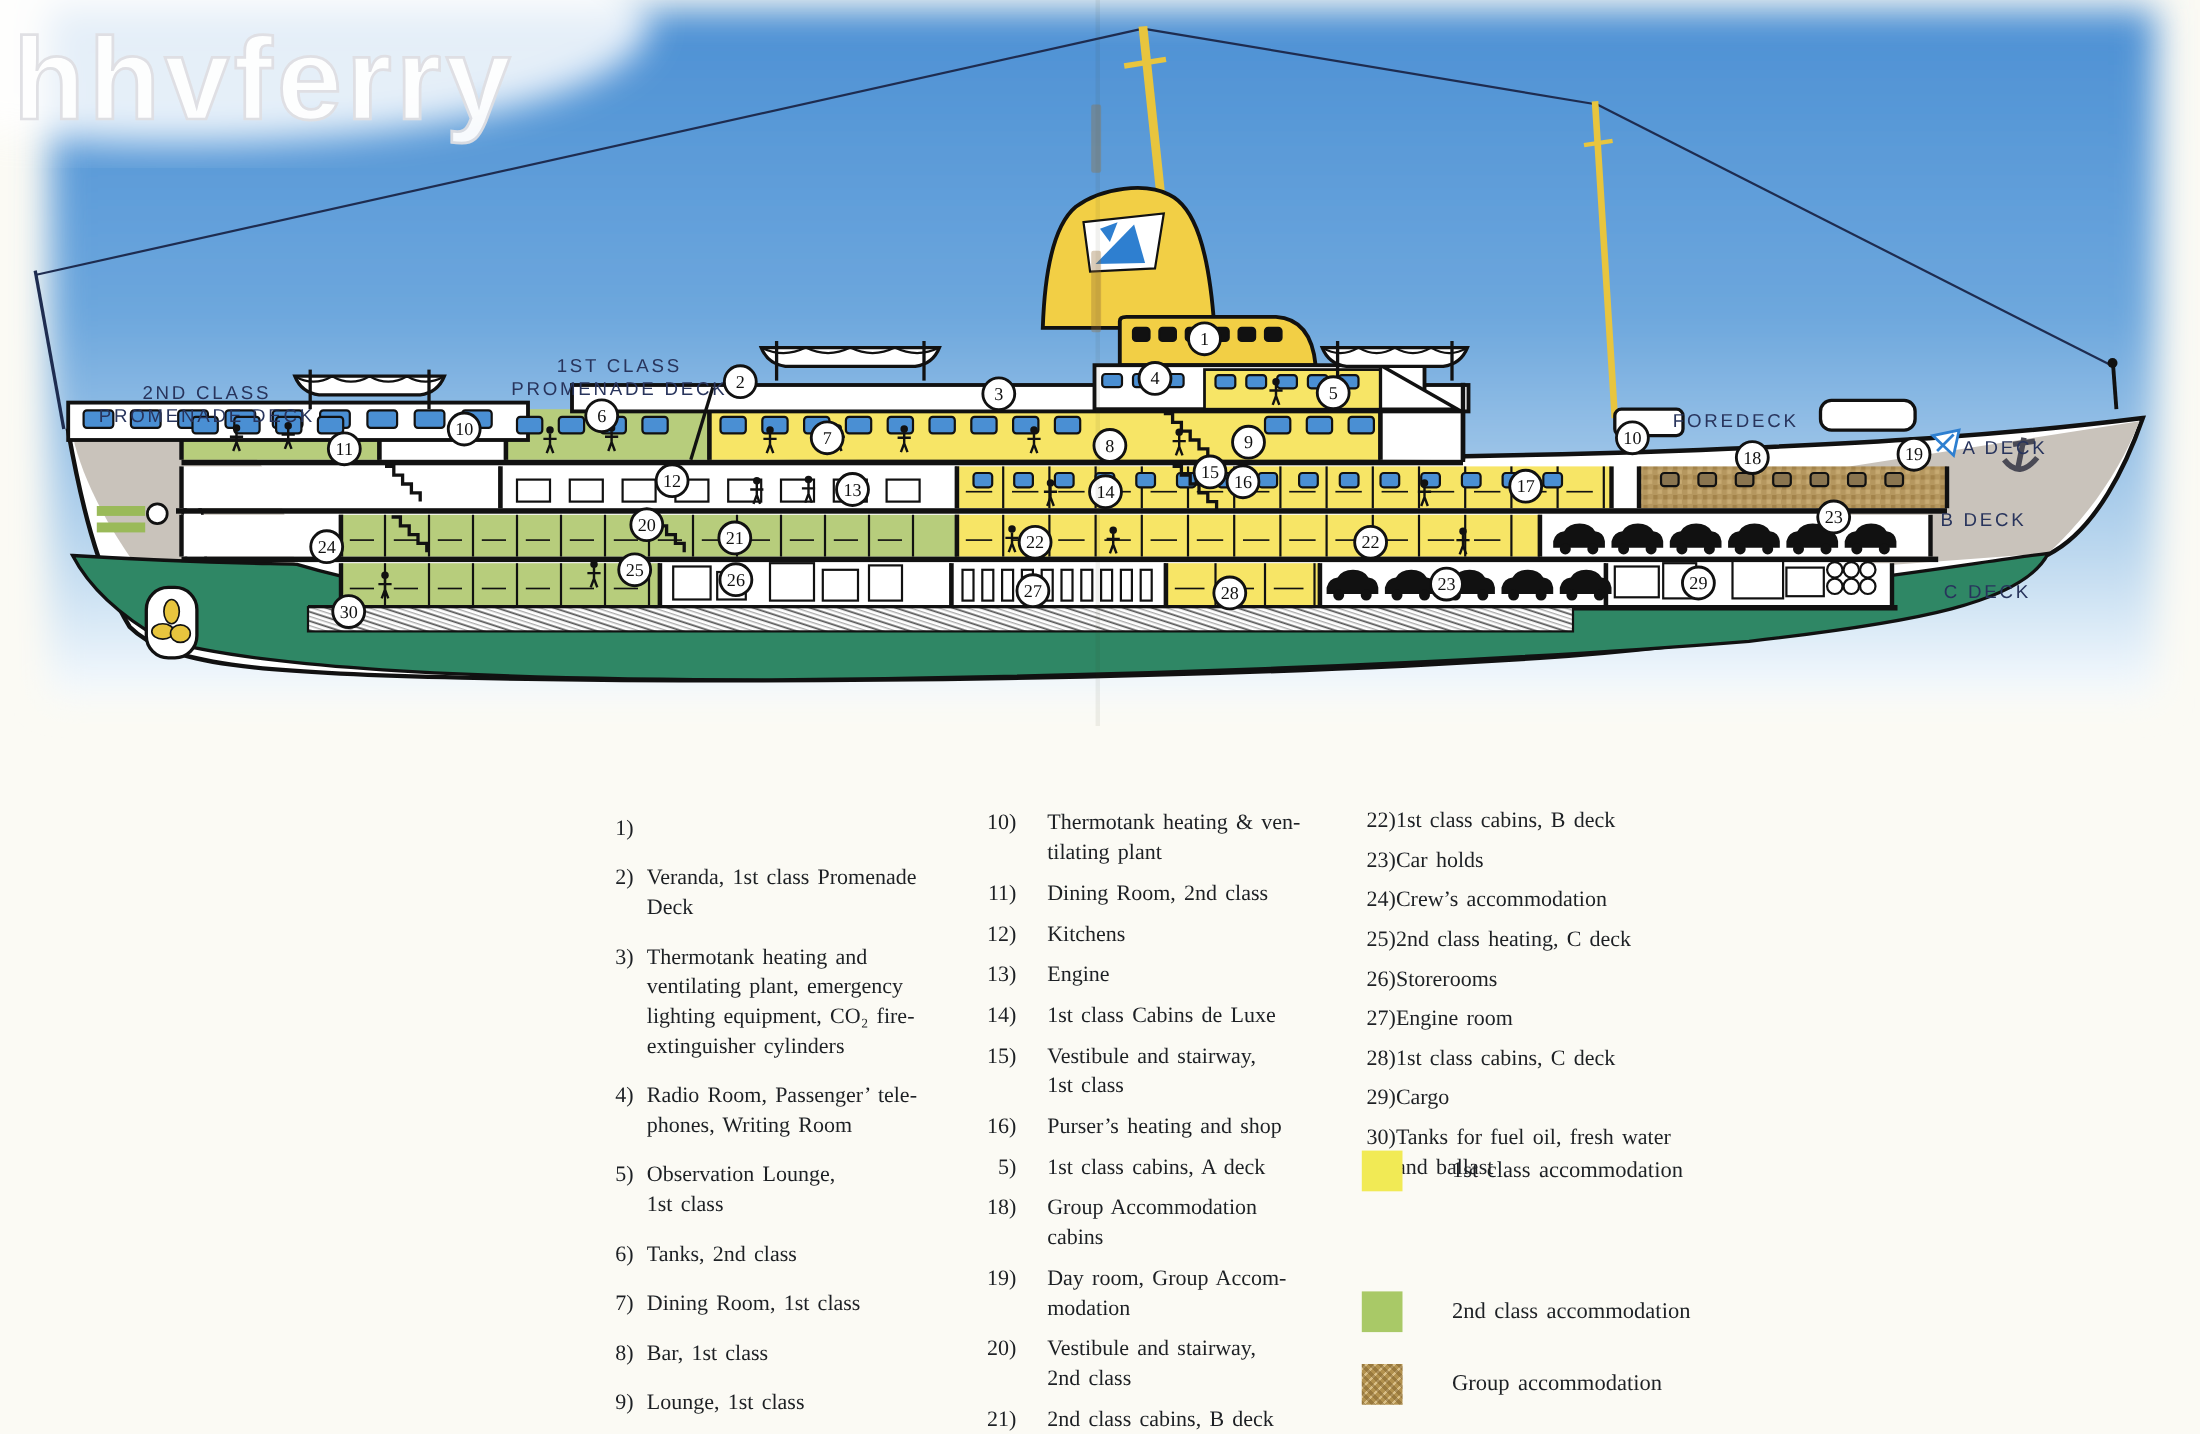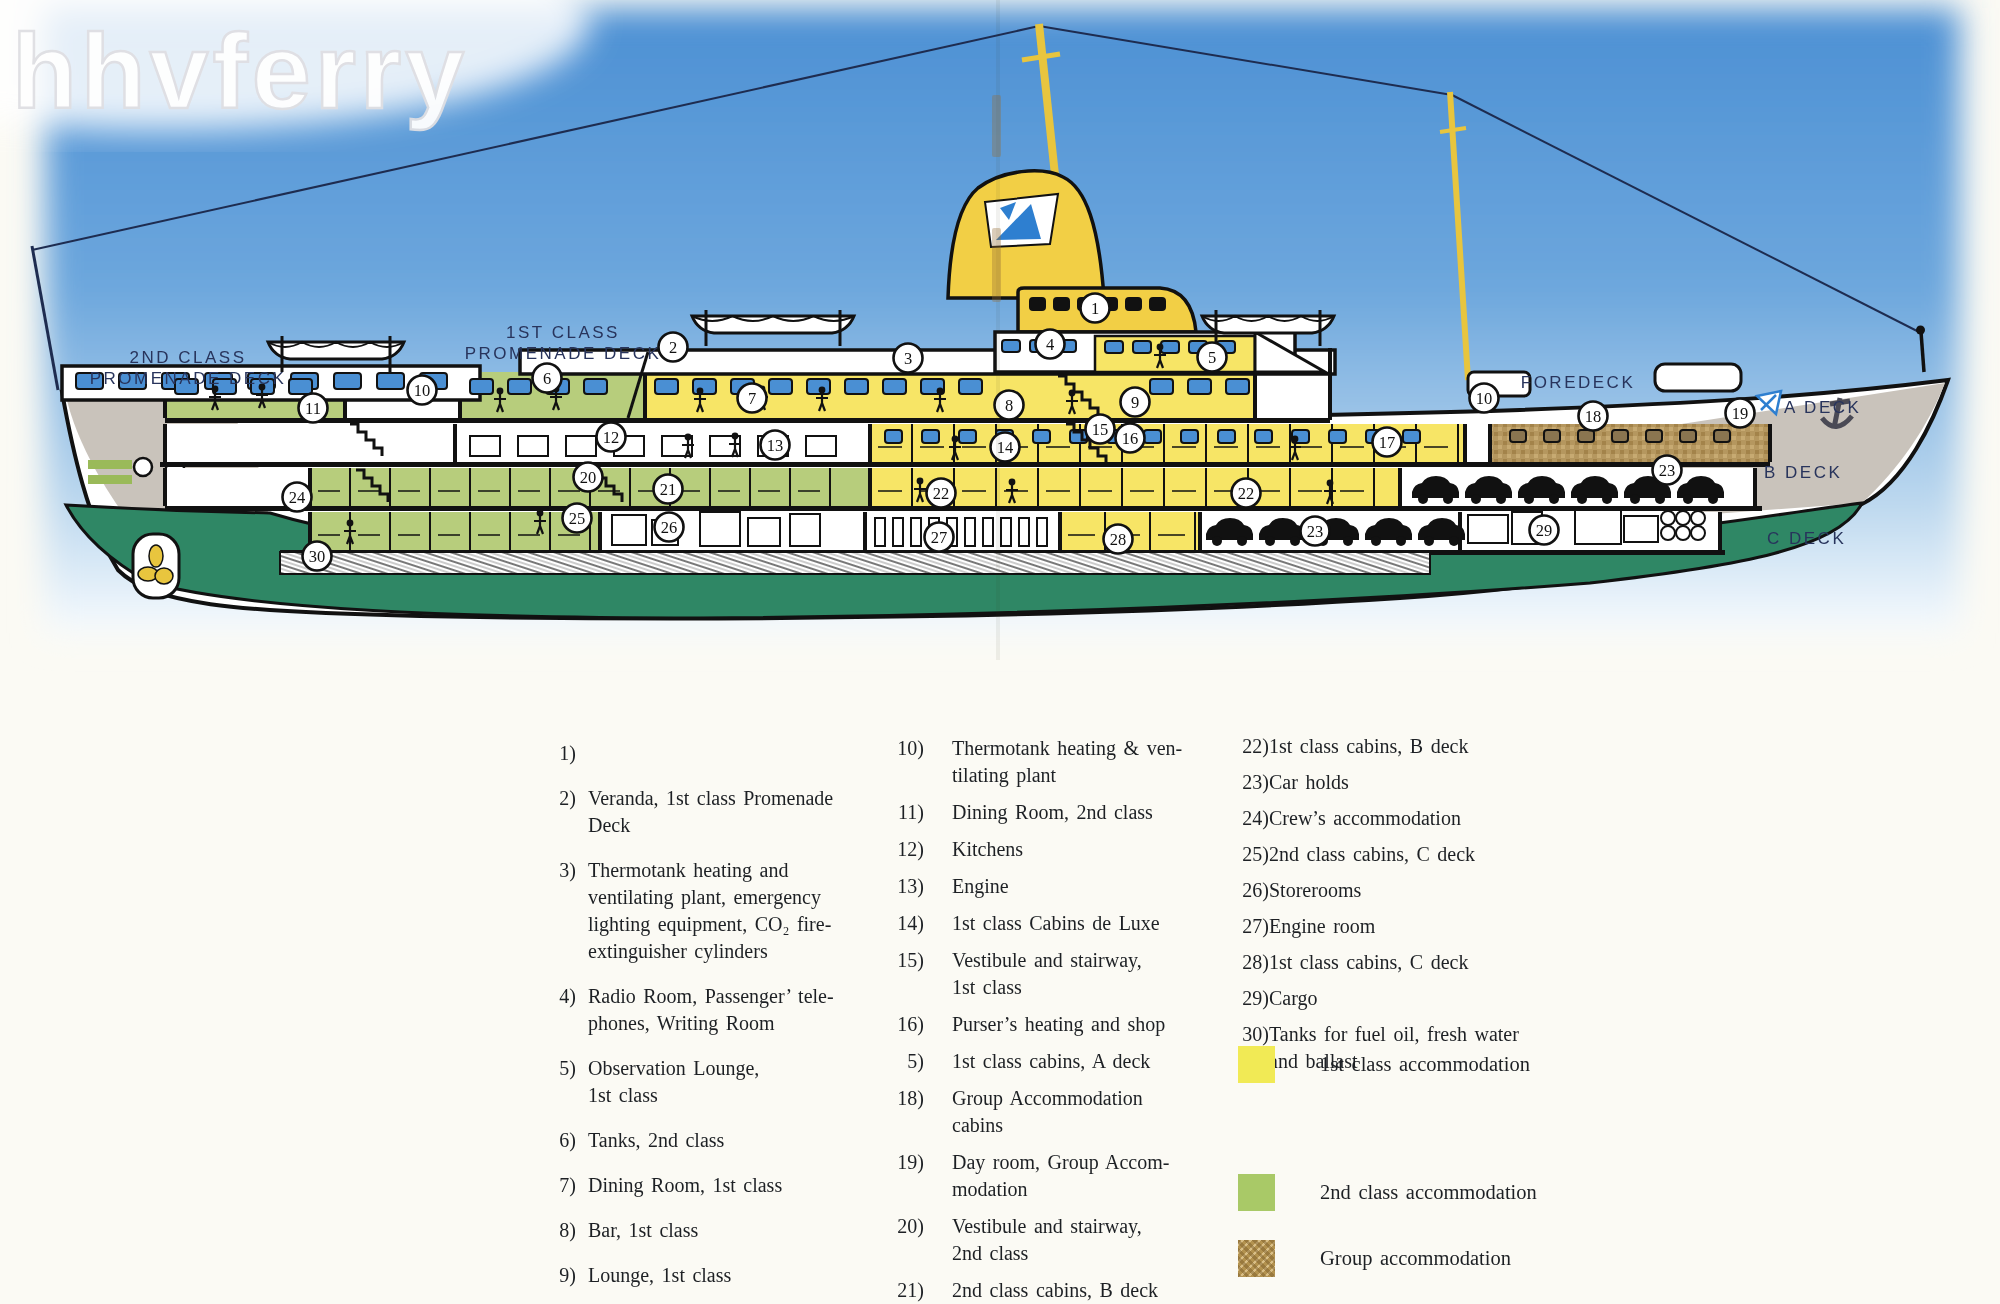--- a/index.html
+++ b/index.html
@@ -826,21 +826,21 @@
     <div class="leg-item">
       <span class="num">23)</span>
       <span class="txt">Car holds</span>
     </div>
     <div class="leg-item">
       <span class="num">24)</span>
       <span class="txt">Crew’s accommodation</span>
     </div>
     <div class="leg-item">
       <span class="num">25)</span>
-      <span class="txt">2nd class cabins, C deck</span>
+      <span class="txt">2nd class heating, C deck</span>
     </div>
     <div class="leg-item">
       <span class="num">26)</span>
       <span class="txt">Storerooms</span>
     </div>
     <div class="leg-item">
       <span class="num">27)</span>
       <span class="txt">Engine room</span>
     </div>
     <div class="leg-item">

